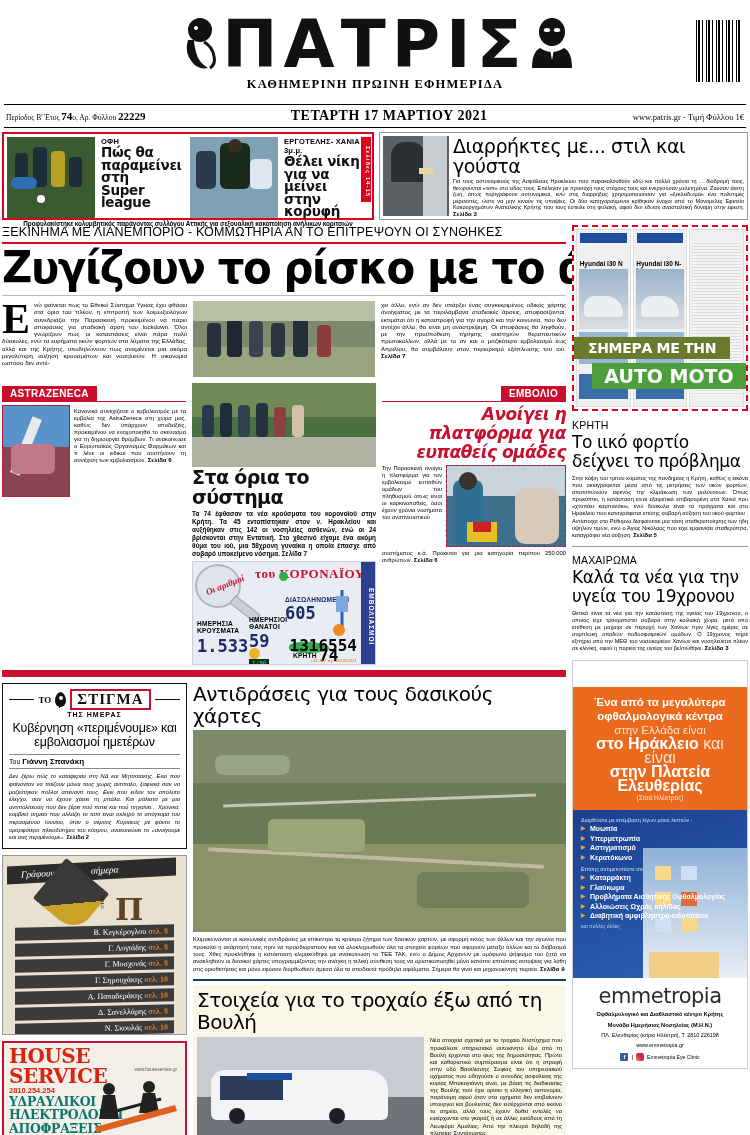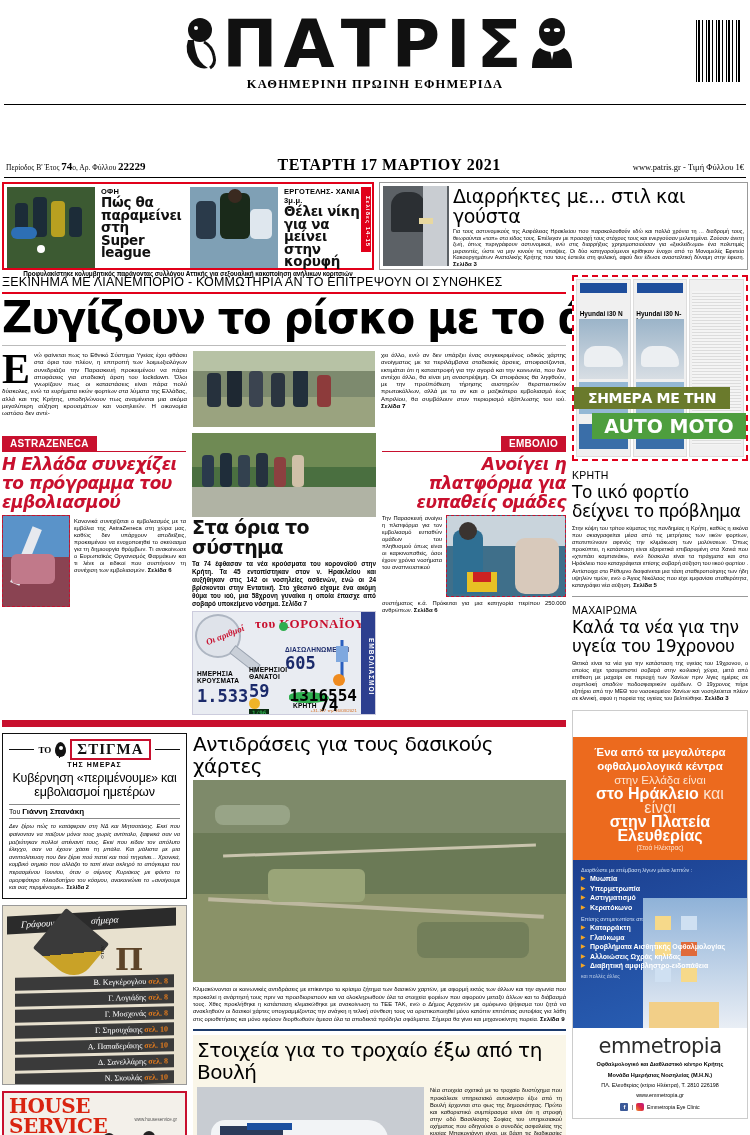--- a/index.html
+++ b/index.html
@@ -33,21 +33,21 @@
     background:repeating-linear-gradient(90deg,#000 0 1px,#fff 1px 2px,#000 2px 4px,#fff 4px 6px,#000 6px 7px,#fff 7px 10px);
   }
 
   .mast-rule { border-top:1px solid #000; margin:4px 2px 2px; }
   .mast-info {
     display:flex; justify-content:space-between; align-items:baseline;
     font-family:"Liberation Serif", serif; padding:1px 4px 3px;
   }
   .mast-info .left { font-size:7.5px; }
   .mast-info .left b { font-size:11px; }
-  .mast-info .center { font-size:16px; font-weight:bold; letter-spacing:.5px;margin-top:48px; }
+  .mast-info .center { font-size:14px; font-weight:bold; letter-spacing:.5px; }
   .mast-info .right { font-size:8.5px; }
   .mast-rule2 { border-top:1px solid #000; margin:0 2px 4px; }
 
   
   .topbanner { display:flex; gap:5px; height:88px; }
   .sports-box {
     flex:0 0 372px; border:2px solid #e1001a; display:flex; flex-direction:column;
     padding:3px; position:relative;
   }
   .sports-row { display:flex; gap:4px; flex:1; }
@@ -364,21 +364,20 @@
           <span>χει άλλο, ενώ αν δεν υπάρξει ένας συγκεκριμένος οδικός χάρτης ανοίγματος με τα περιλάμβανα σταδιακές άρσεις, αποφασίζονται, εκτιμάται ότι η καταστροφή για την αγορά και την κοινωνία, που δεν αντέχει άλλο, θα είναι μη αναστρέψιμη. Οι αποφάσεις θα ληφθούν, με την προϋπόθεση τήρησης αυστηρών θεραπευτικών πρωτοκόλλων, αλλά με το αν και ο μαζικότερο εμβολιασμό έως Απριλίου, θα συμβάλουν στον περιορισμό εξάπλωσης του ιού.</span> <b>Σελίδα 7</b>
         </div>
       </div>
 
       <div class="midrow">
 
         <div class="midcol">
           <div class="label-wrap">
             <span class="label-red">ASTRAZENECA</span>
           </div>
-          <div class="sec-head">Η Ελλάδα συνεχίζει το πρόγραμμα του εμβολιασμού</div>
           <div class="astra-flex">
             <div class="astra-photo">
               <div style="position:absolute;left:0;right:0;top:0;height:45%;background:#5a93c9"></div>
               <div style="position:absolute;left:18px;top:10px;width:10px;height:60px;background:#e6e9ee;transform:rotate(22deg)"></div>
               <div style="position:absolute;left:8px;top:38px;width:44px;height:30px;background:#c1798a;border-radius:6px"></div>
             </div>
             <div class="midbody" style="flex:1"><span>Κανονικά συνεχίζεται ο εμβολιασμός με τα εμβόλια της AstraZeneca στη χώρα μας, καθώς δεν υπάρχουν αποδείξεις, προκειμένου να ενοχοποιηθεί το σκεύασμα για τη δημιουργία θρόμβων. Τι ανακοίνωσε ο Ευρωπαϊκός Οργανισμός Φαρμάκων και τι λένε οι ειδικοί που συστήνουν τη συνέχιση των εμβολιασμών.</span> <b>Σελίδα 6</b></div>
           </div>
         </div>
 

